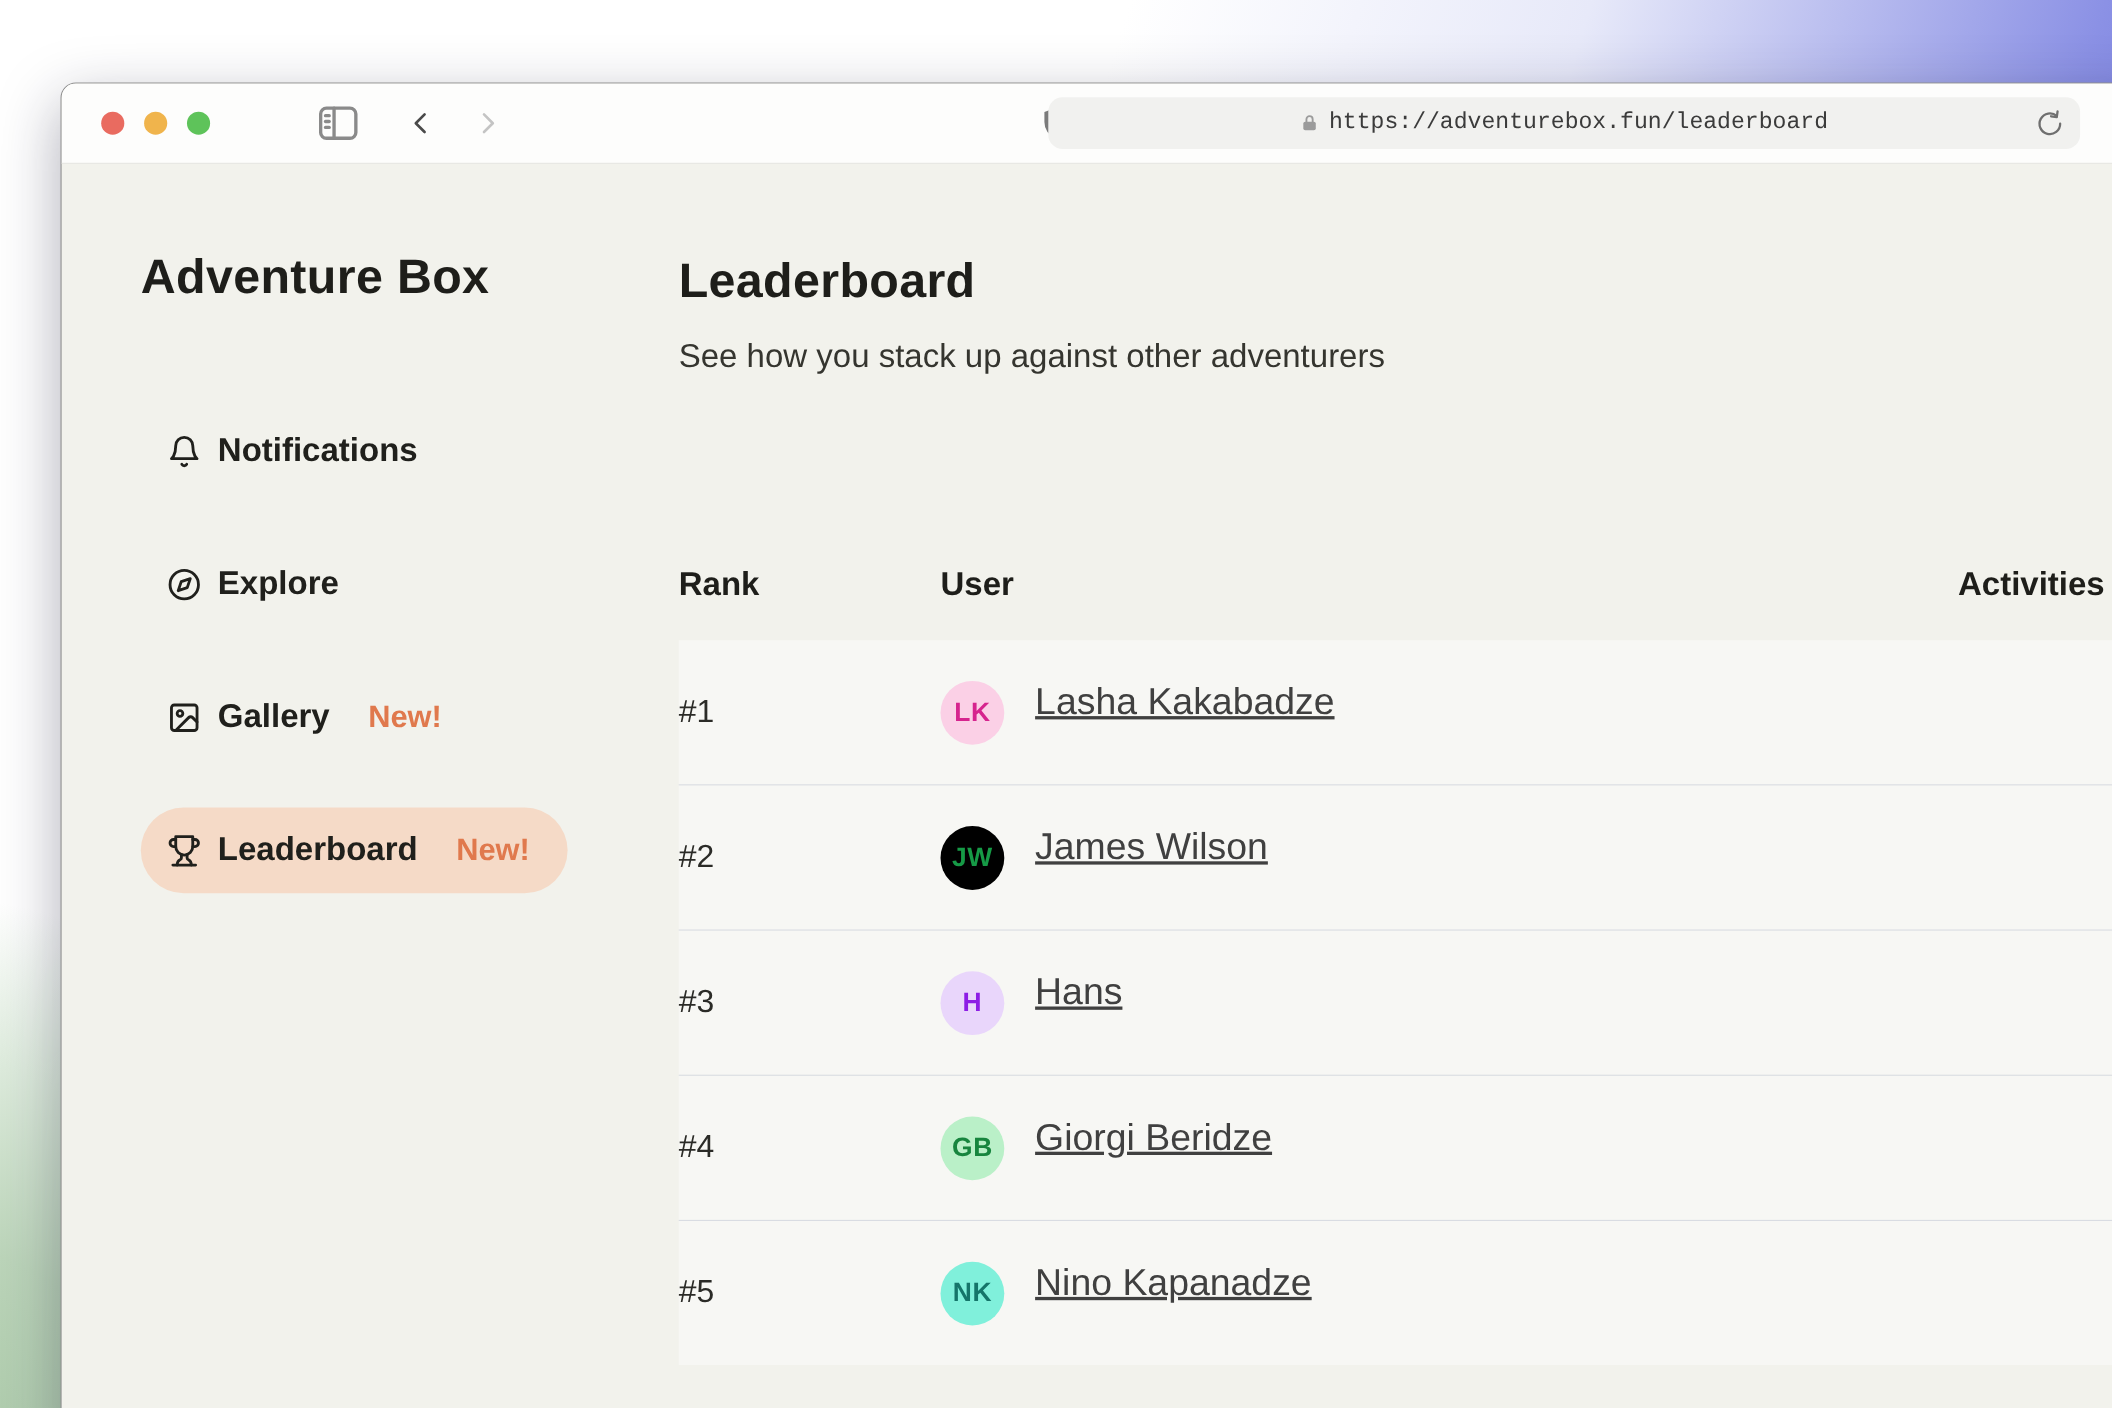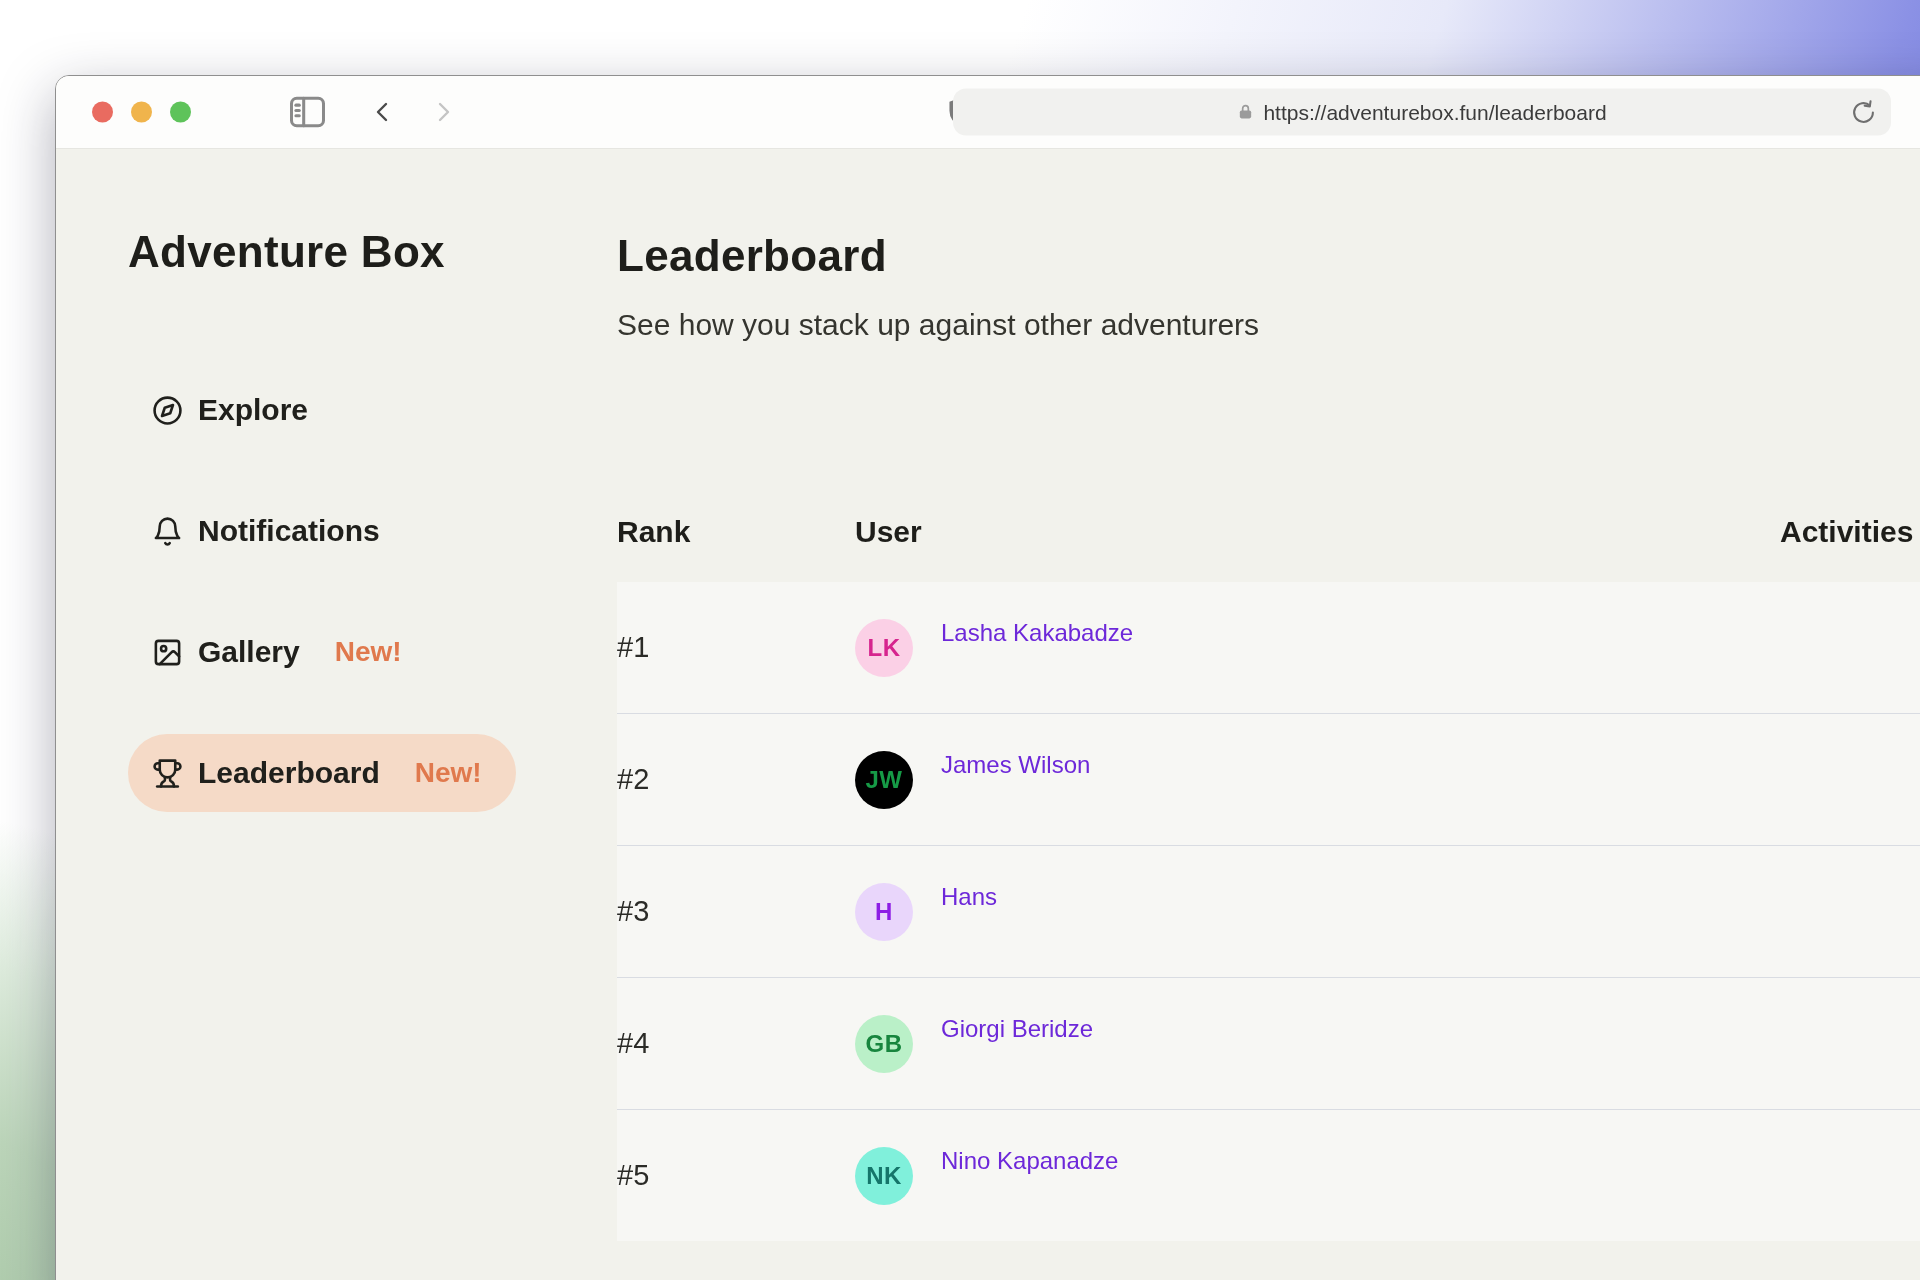--- a/index.html
+++ b/index.html
@@ -26,21 +26,21 @@
   .tb-btn{position:absolute;top:50%;transform:translateY(-50%);background:none;border:none;padding:0;cursor:pointer;line-height:0;}
   .toggle-btn{left:233px;color:#8a8a8a;}
   .back-btn{left:315px;color:#4a4a4a;}
   .fwd-btn{left:375px;color:#c4c4c4;}
   .shield{position:absolute;left:891px;top:50%;transform:translateY(-50%);line-height:0;color:#7b7b7b;}
   .urlbar{
     position:absolute;left:897px;top:50%;transform:translateY(-50%);
     width:938px;height:47px;border-radius:13px;background:#f1f1ef;
     display:flex;align-items:center;justify-content:center;gap:9px;cursor:text;
   }
-  .url-text{font-size:21px;color:#3b3b3b;}
+  .url-text{font-size:21px;color:#3b3b3b;font-family:Liberation Mono, monospace;}
   .lock{line-height:0;color:#9b9b9b;}
   .reload{position:absolute;right:15px;top:50%;transform:translateY(-50%);background:none;border:none;padding:0;cursor:pointer;color:#6f6f6f;line-height:0;}
   
   .app{flex:1;display:flex;min-height:0;}
   .sidebar{width:561px;flex:0 0 561px;box-sizing:border-box;padding:78px 0 0 72px;}
   .app-title{font-size:44px;font-weight:700;color:#1e1e1a;letter-spacing:.3px;}
   nav{margin-top:94px;display:flex;flex-direction:column;gap:43px;align-items:flex-start;}
   .nav-item{
     display:flex;align-items:center;gap:15px;height:78px;
     padding:0 34px 0 24px;border-radius:39px;cursor:pointer;
@@ -60,21 +60,21 @@
   .rows{margin-top:32px;background:rgba(255,255,255,.42);}
   .row{display:grid;grid-template-columns:238px 925px auto;align-items:center;height:131px;}
   .row + .row{border-top:1px solid #d9dce2;}
   .rank{font-size:29px;font-weight:500;color:#2b2b27;}
   .user-cell{display:flex;gap:28px;min-width:0;}
   .avatar{
     width:58px;height:58px;border-radius:50%;flex:0 0 58px;
     display:flex;align-items:center;justify-content:center;
     font-size:24px;font-weight:700;letter-spacing:.5px;
   }
-  .name{font-size:24px;font-weight:500;color:#6d28d9;white-space:nowrap;}
+  .name{font-size:34px;font-weight:500;color:#404040;white-space:nowrap;text-decoration:underline;}
 </style>
 </head>
 <body>
 
 <div class="window">
 
   <div class="toolbar">
     <div class="traffic">
       <span class="tl red"></span>
       <span class="tl yellow"></span>
@@ -127,31 +127,31 @@
     </div>
   </div>
 
   <div class="app">
 
     <aside class="sidebar">
       <div class="app-title">Adventure Box</div>
       <nav id="nav">
           <div class="nav-item">
             <svg viewBox="0 0 24 24" fill="none" stroke="currentColor" stroke-width="2" stroke-linecap="round" stroke-linejoin="round">
+              <path d="M6 8a6 6 0 0 1 12 0c0 7 3 9 3 9H3s3-2 3-9"></path>
+              <path d="M10.3 21a1.94 1.94 0 0 0 3.4 0"></path>
+            </svg>
+            <span>Notifications</span>
+          </div>
+          <div class="nav-item">
+            <svg viewBox="0 0 24 24" fill="none" stroke="currentColor" stroke-width="2" stroke-linecap="round" stroke-linejoin="round">
               <circle cx="12" cy="12" r="10"></circle>
               <polygon points="16.24 7.76 14.12 14.12 7.76 16.24 9.88 9.88 16.24 7.76"></polygon>
             </svg>
             <span>Explore</span>
-          </div>
-          <div class="nav-item">
-            <svg viewBox="0 0 24 24" fill="none" stroke="currentColor" stroke-width="2" stroke-linecap="round" stroke-linejoin="round">
-              <path d="M6 8a6 6 0 0 1 12 0c0 7 3 9 3 9H3s3-2 3-9"></path>
-              <path d="M10.3 21a1.94 1.94 0 0 0 3.4 0"></path>
-            </svg>
-            <span>Notifications</span>
           </div>
           <div class="nav-item">
             <svg viewBox="0 0 24 24" fill="none" stroke="currentColor" stroke-width="2" stroke-linecap="round" stroke-linejoin="round">
               <rect x="3" y="3" width="18" height="18" rx="2"></rect>
               <circle cx="9" cy="9" r="2"></circle>
               <path d="m21 15-3.086-3.086a2 2 0 0 0-2.828 0L6 21"></path>
             </svg>
             <span>Gallery</span>
             <span class="nav-badge">New!</span>
           </div>

